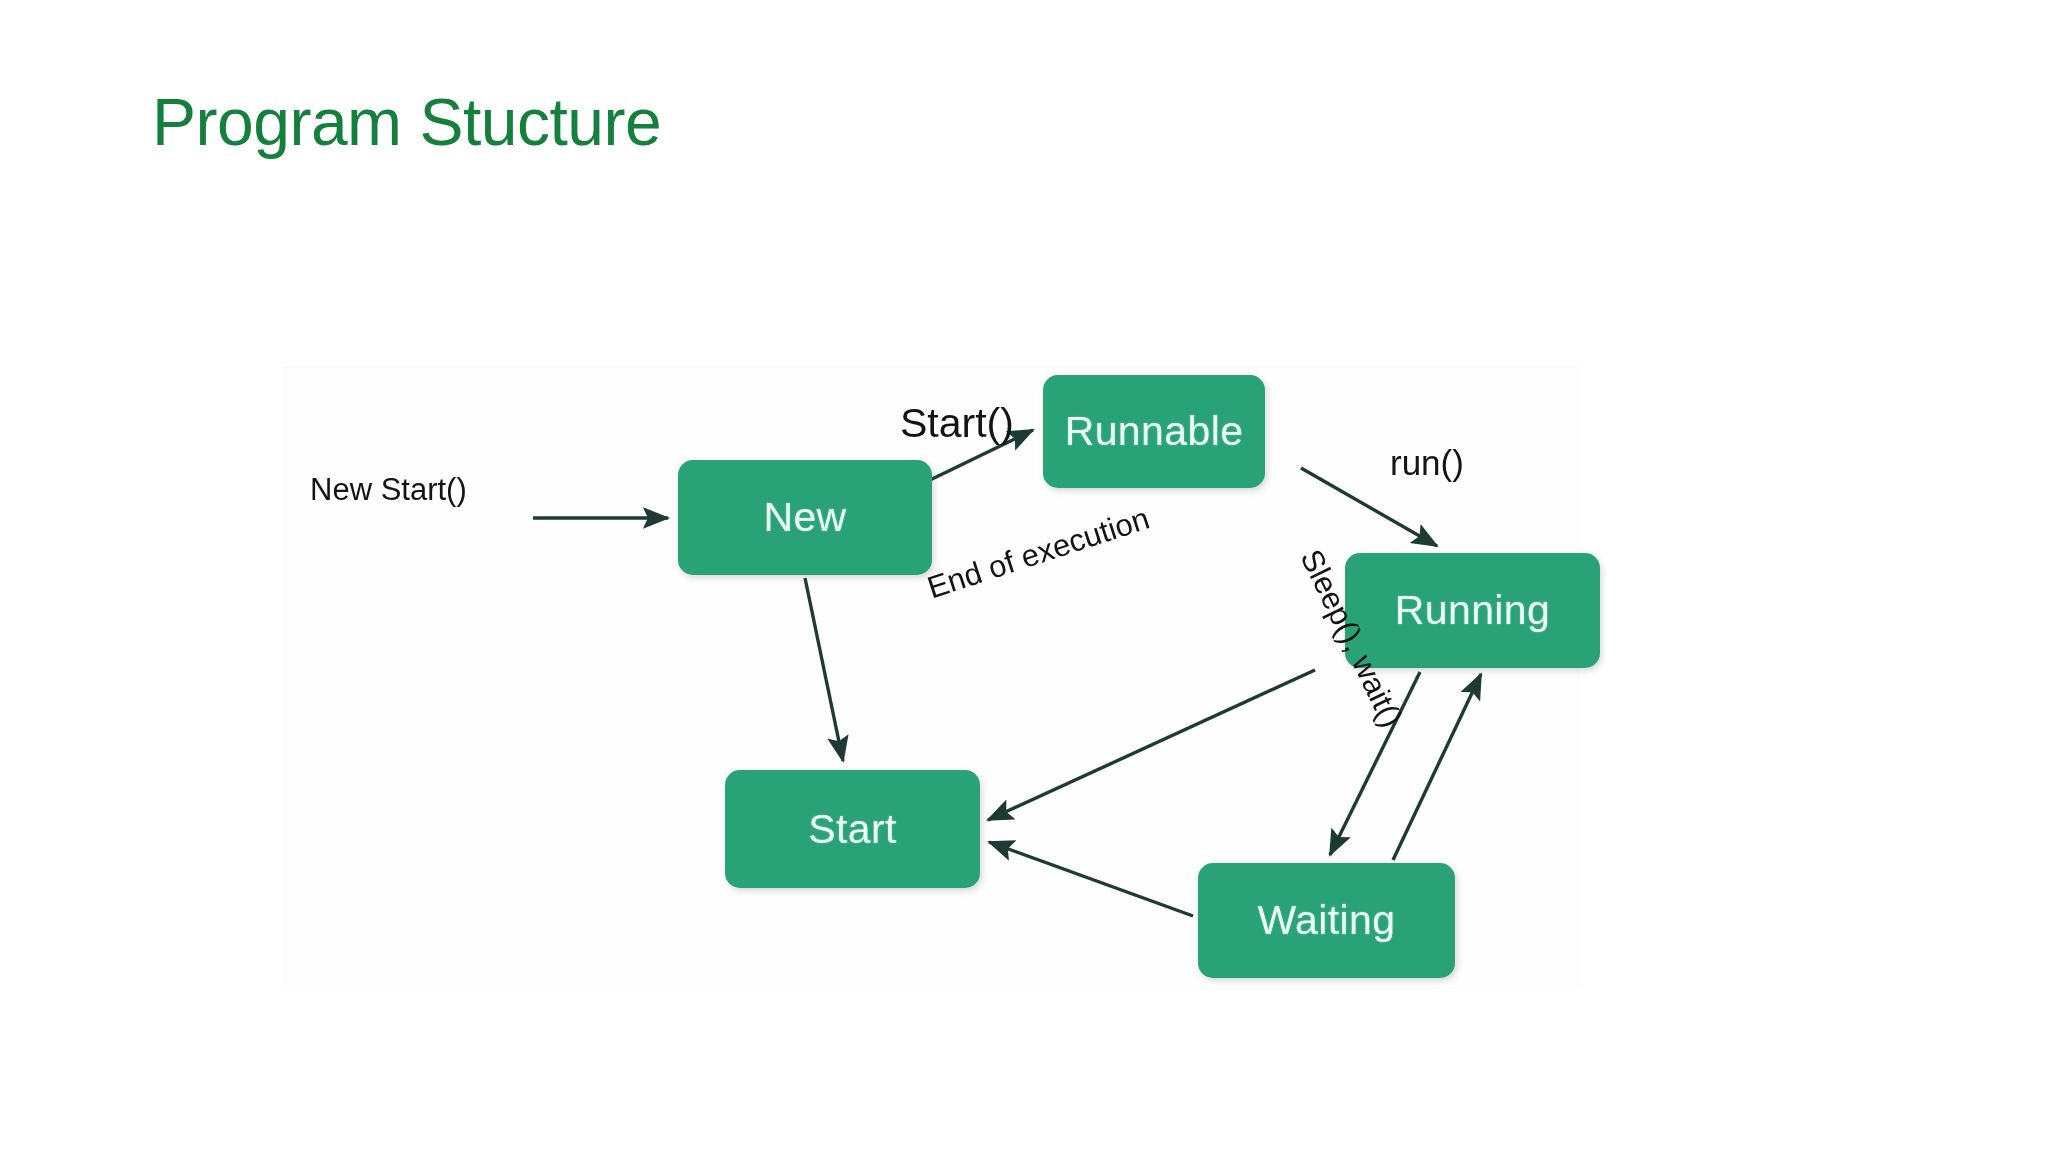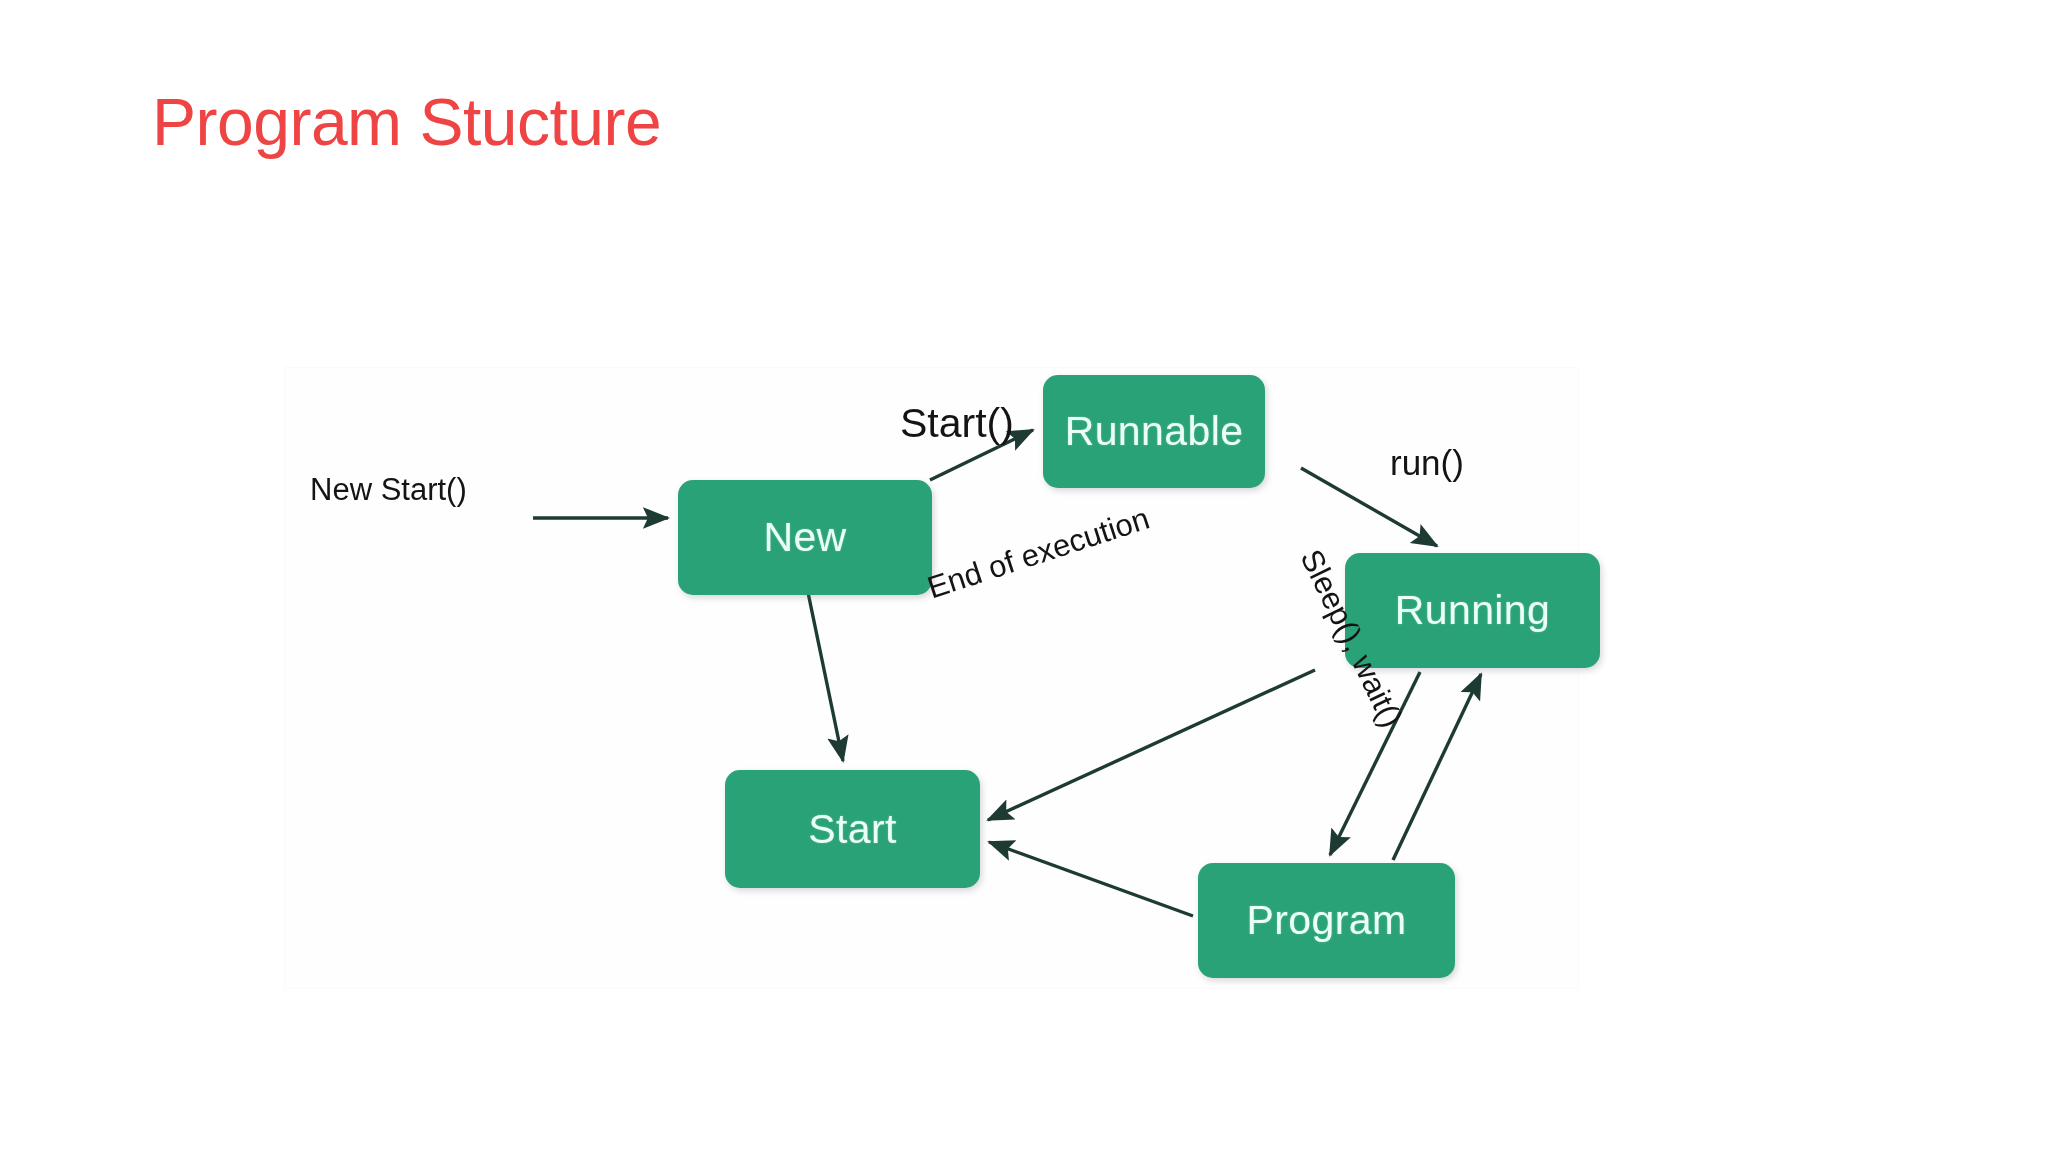--- a/index.html
+++ b/index.html
@@ -16,21 +16,21 @@
   }
 
   
   #slide-title {
     position: absolute;
     left: 152px;
     top: 86px;
     font-family: "Liberation Sans", sans-serif;
     font-size: 66px;
     font-weight: 400;
-    color: #ef4444;
+    color: #15803d;
     letter-spacing: -0.5px;
     white-space: nowrap;
     line-height: 1.1;
     text-align: center;
   }
 
   
   #diagram-panel {
     position: absolute;
     left: 285px;
@@ -63,21 +63,21 @@
   .state-box .state-label {
     color: #eafff6;
     font-family: "Liberation Sans", sans-serif;
     font-size: 41px;
     font-weight: 400;
     letter-spacing: 0.4px;
     text-shadow: 0 0 2px rgba(255,255,255,0.35);
     white-space: nowrap;
   }
 
-  #box-new      { left: 393px; top:  92px; width: 254px; height: 115px; margin-top: 20px; }
+  #box-new      { left: 393px; top:  92px; width: 254px; height: 115px; }
   #box-runnable { left: 758px; top:   7px; width: 222px; height: 113px; }
   #box-running  { left:1060px; top: 185px; width: 255px; height: 115px; }
   #box-dead     { left: 440px; top: 402px; width: 255px; height: 118px; }
   #box-waiting  { left: 913px; top: 495px; width: 257px; height: 115px; }
 
   
   .edge-label {
     position: absolute;
     font-family: "Liberation Sans", sans-serif;
     color: #141414;
@@ -155,21 +155,21 @@
 
   <div class="state-box" id="box-running">
     <span class="state-label">Running</span>
   </div>
 
   <div class="state-box" id="box-dead">
     <span class="state-label">Start</span>
   </div>
 
   <div class="state-box" id="box-waiting">
-    <span class="state-label">Program</span>
+    <span class="state-label">Waiting</span>
   </div>
 
   <div class="edge-label" id="label-new-thread">New Start()</div>
 
   <div class="edge-label" id="label-start">Start()</div>
 
   <div class="edge-label" id="label-run">run()</div>
 
   <div class="edge-label" id="label-end-of-execution">End of execution</div>
 

